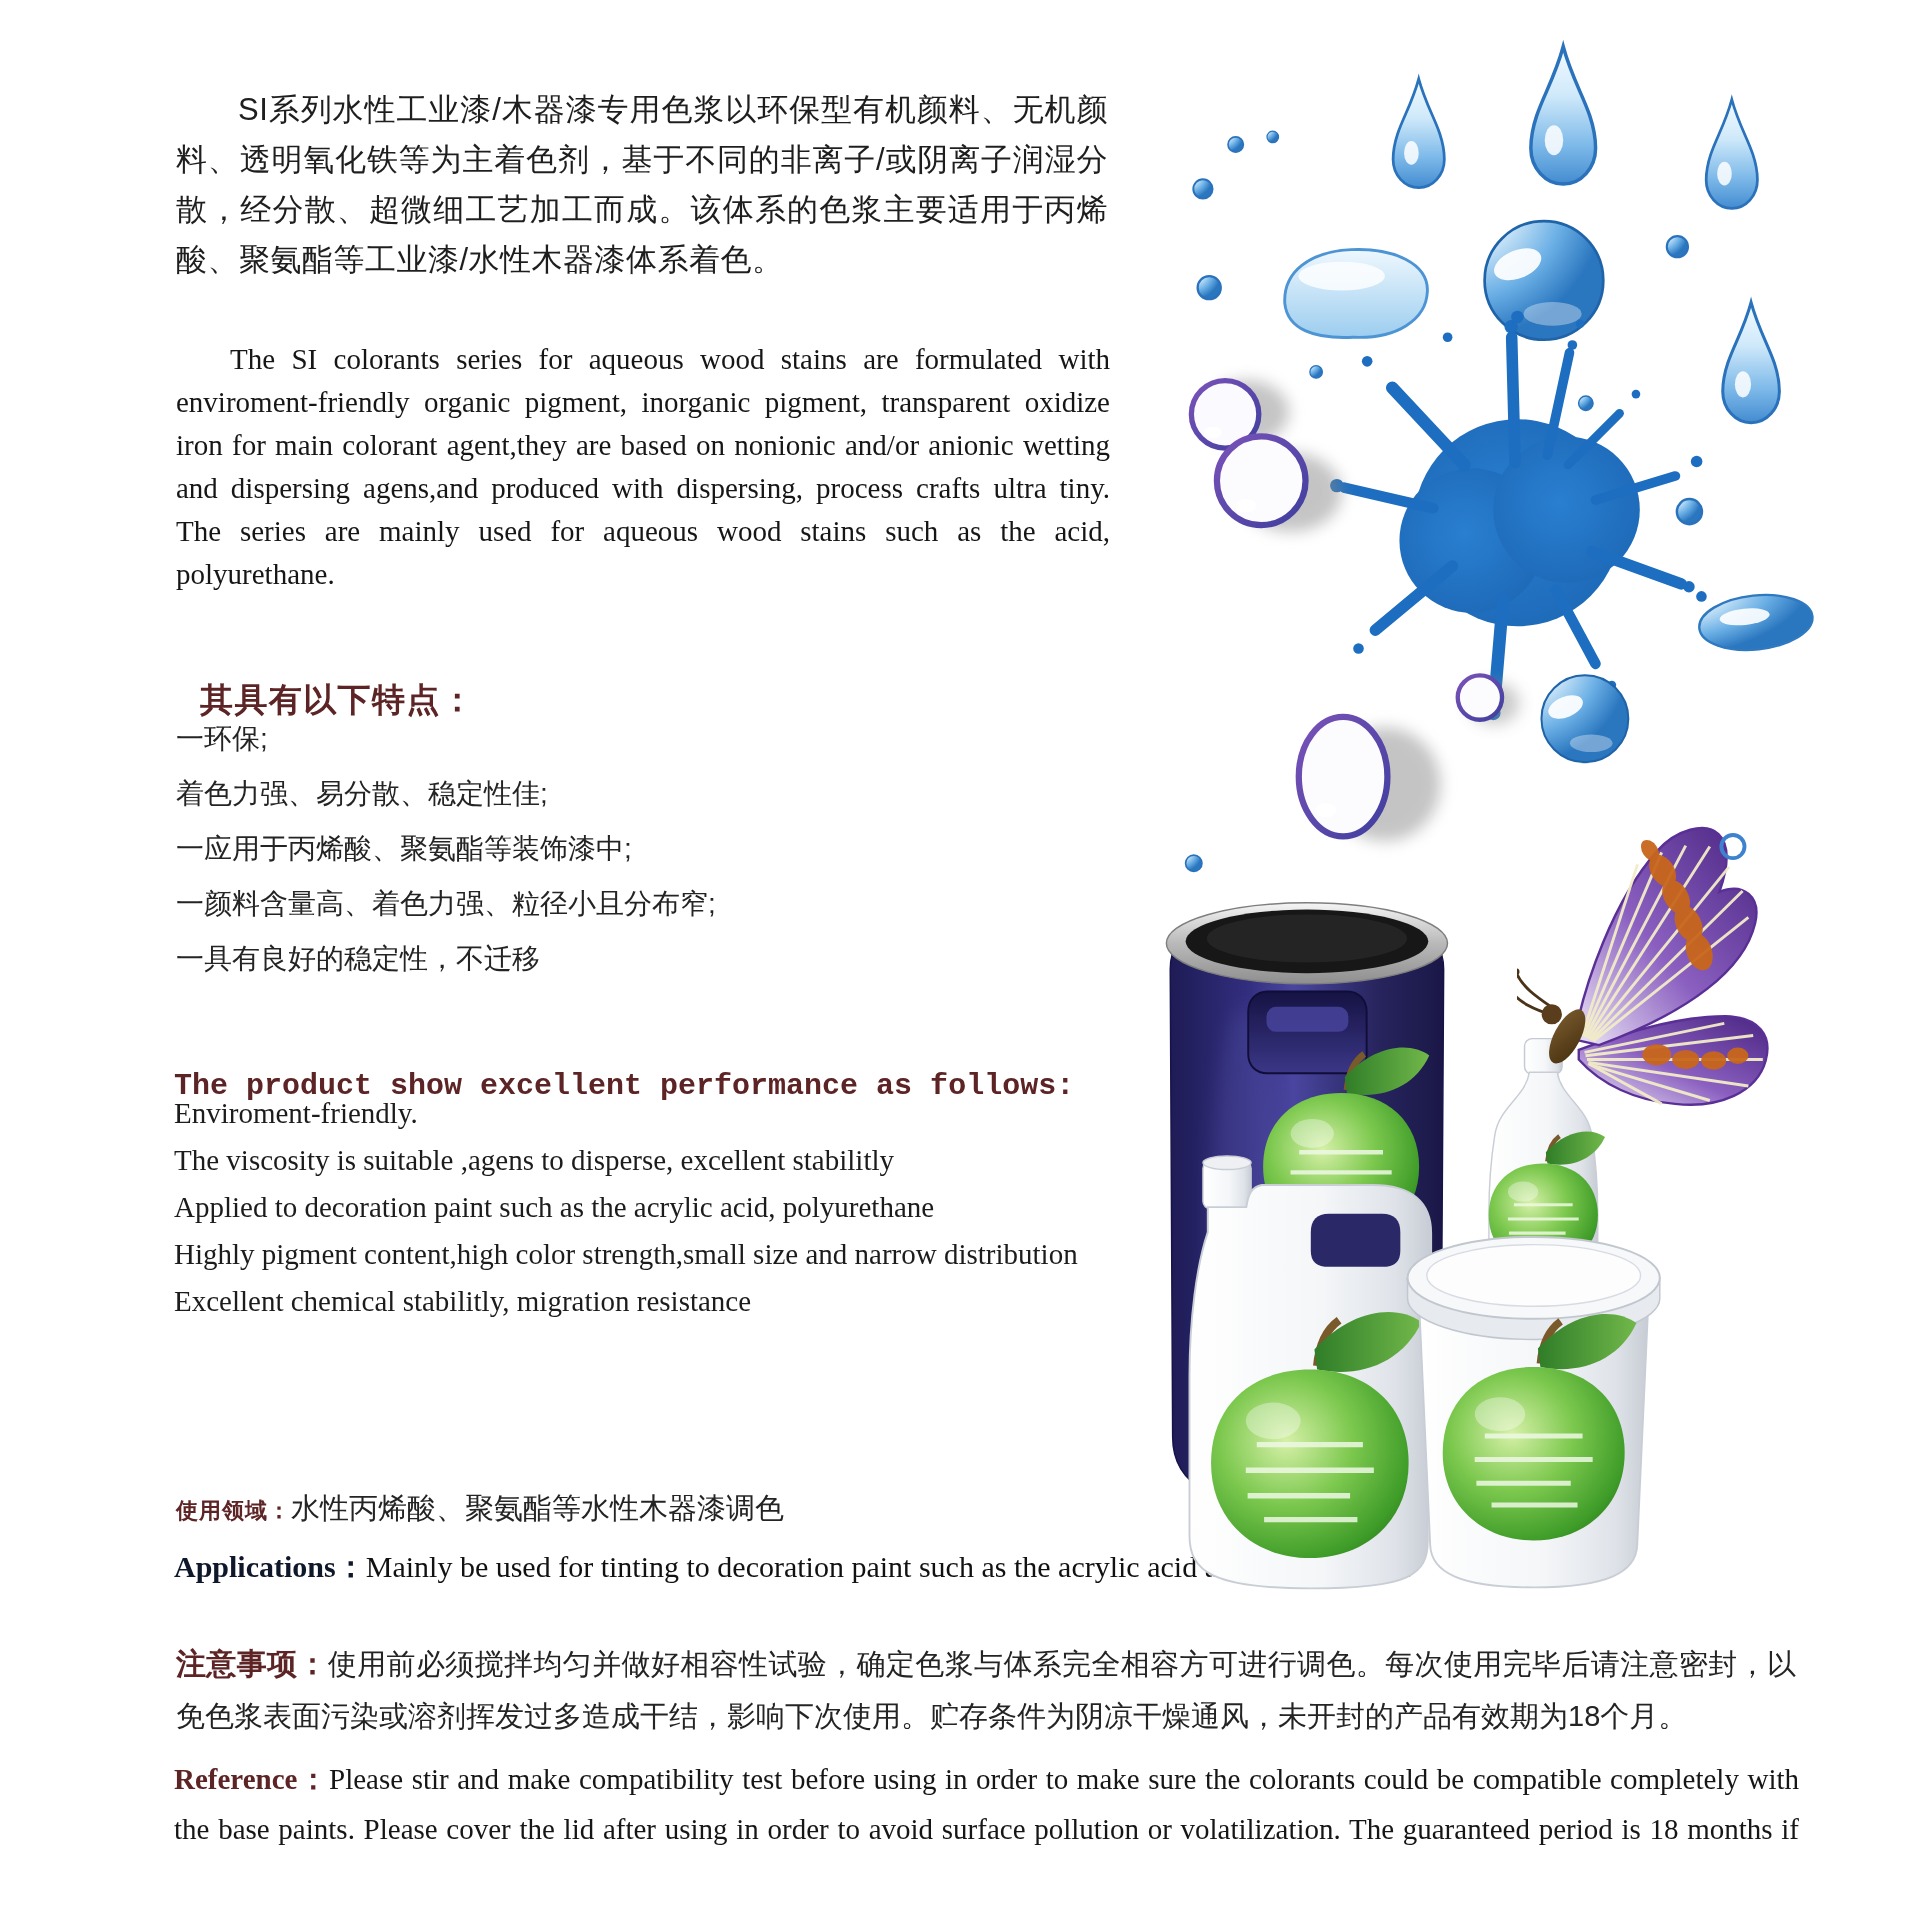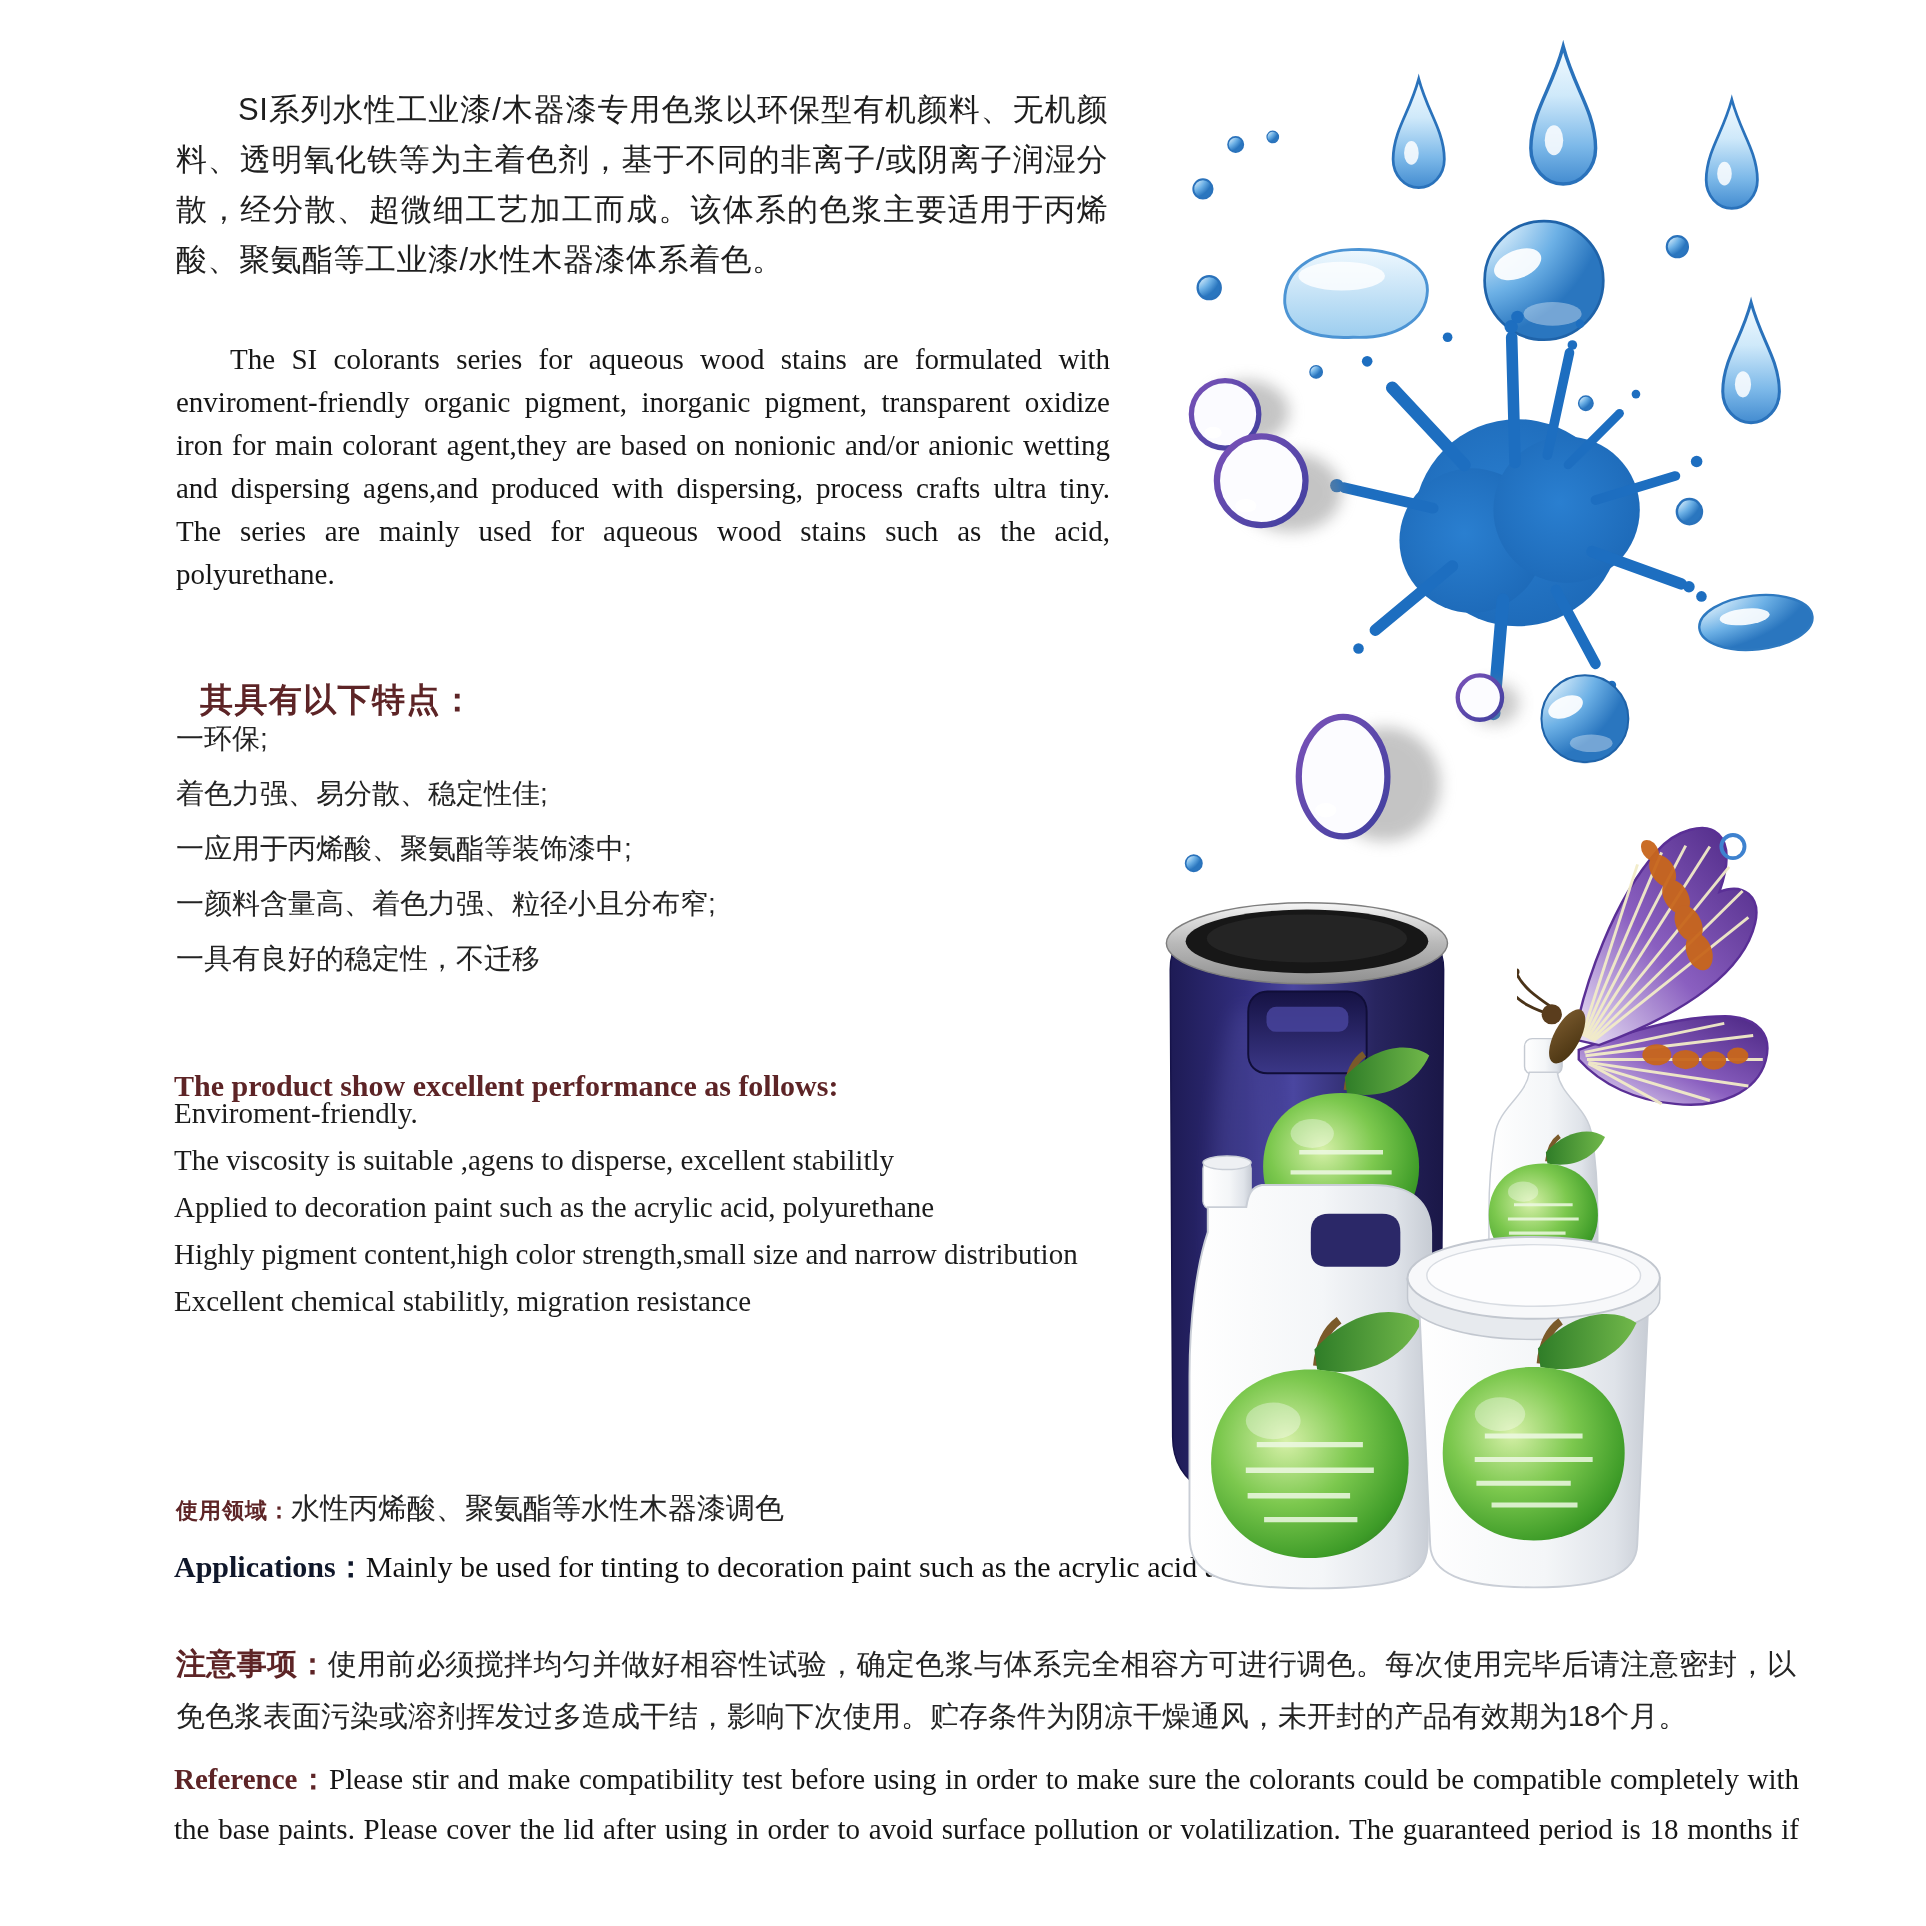--- a/index.html
+++ b/index.html
@@ -7,21 +7,21 @@
         font-family:"Liberation Sans",sans-serif;color:#1f1f1f;}
   .abs{position:absolute;}
   
   .intro-cn{left:176px;top:54px;width:932px;font-size:31px;line-height:50px;
             text-indent:62px;text-align:justify;color:#1e1e1e;letter-spacing:0.5px;}
   .intro-en{left:176px;top:309px;width:934px;font-family:"Liberation Serif",serif;
             font-size:29px;line-height:43px;text-indent:54px;text-align:justify;color:#161616;}
   .features-title{left:176px;top:651px;font-size:33px;font-weight:bold;color:#5d2426;letter-spacing:1.4px;margin-left:24px;}
   .features-list{left:176px;top:711px;font-size:28px;line-height:55px;color:#242424;
                  list-style:none;margin:0;padding:0;}
-  .perf-title{left:174px;top:1039px;font-family:Liberation Serif, serif;font-weight:bold;
+  .perf-title{left:174px;top:1039px;font-family:Liberation Mono, monospace;font-weight:bold;
               font-size:30px;color:#5d2426;}
   .perf-list{left:174px;top:1090px;width:944px;font-family:"Liberation Serif",serif;
              font-size:29px;line-height:47px;color:#1c1c1c;list-style:none;margin:0;padding:0;}
   .usage-line{left:176px;top:1489px;font-size:29px;color:#242424;}
   .usage-line .lbl{font-size:22px;font-weight:bold;color:#5d2426;letter-spacing:1px;}
   .apps-line{left:174px;top:1547px;font-family:"Liberation Serif",serif;font-size:30px;color:#111;}
   .apps-line .lbl{font-weight:bold;color:#0f172a;}
   .notes{left:176px;top:1638px;width:1620px;font-size:29px;line-height:52px;
          text-align:justify;color:#242424;}
   .notes .lbl{font-weight:bold;color:#5d2426;font-size:30px;}

